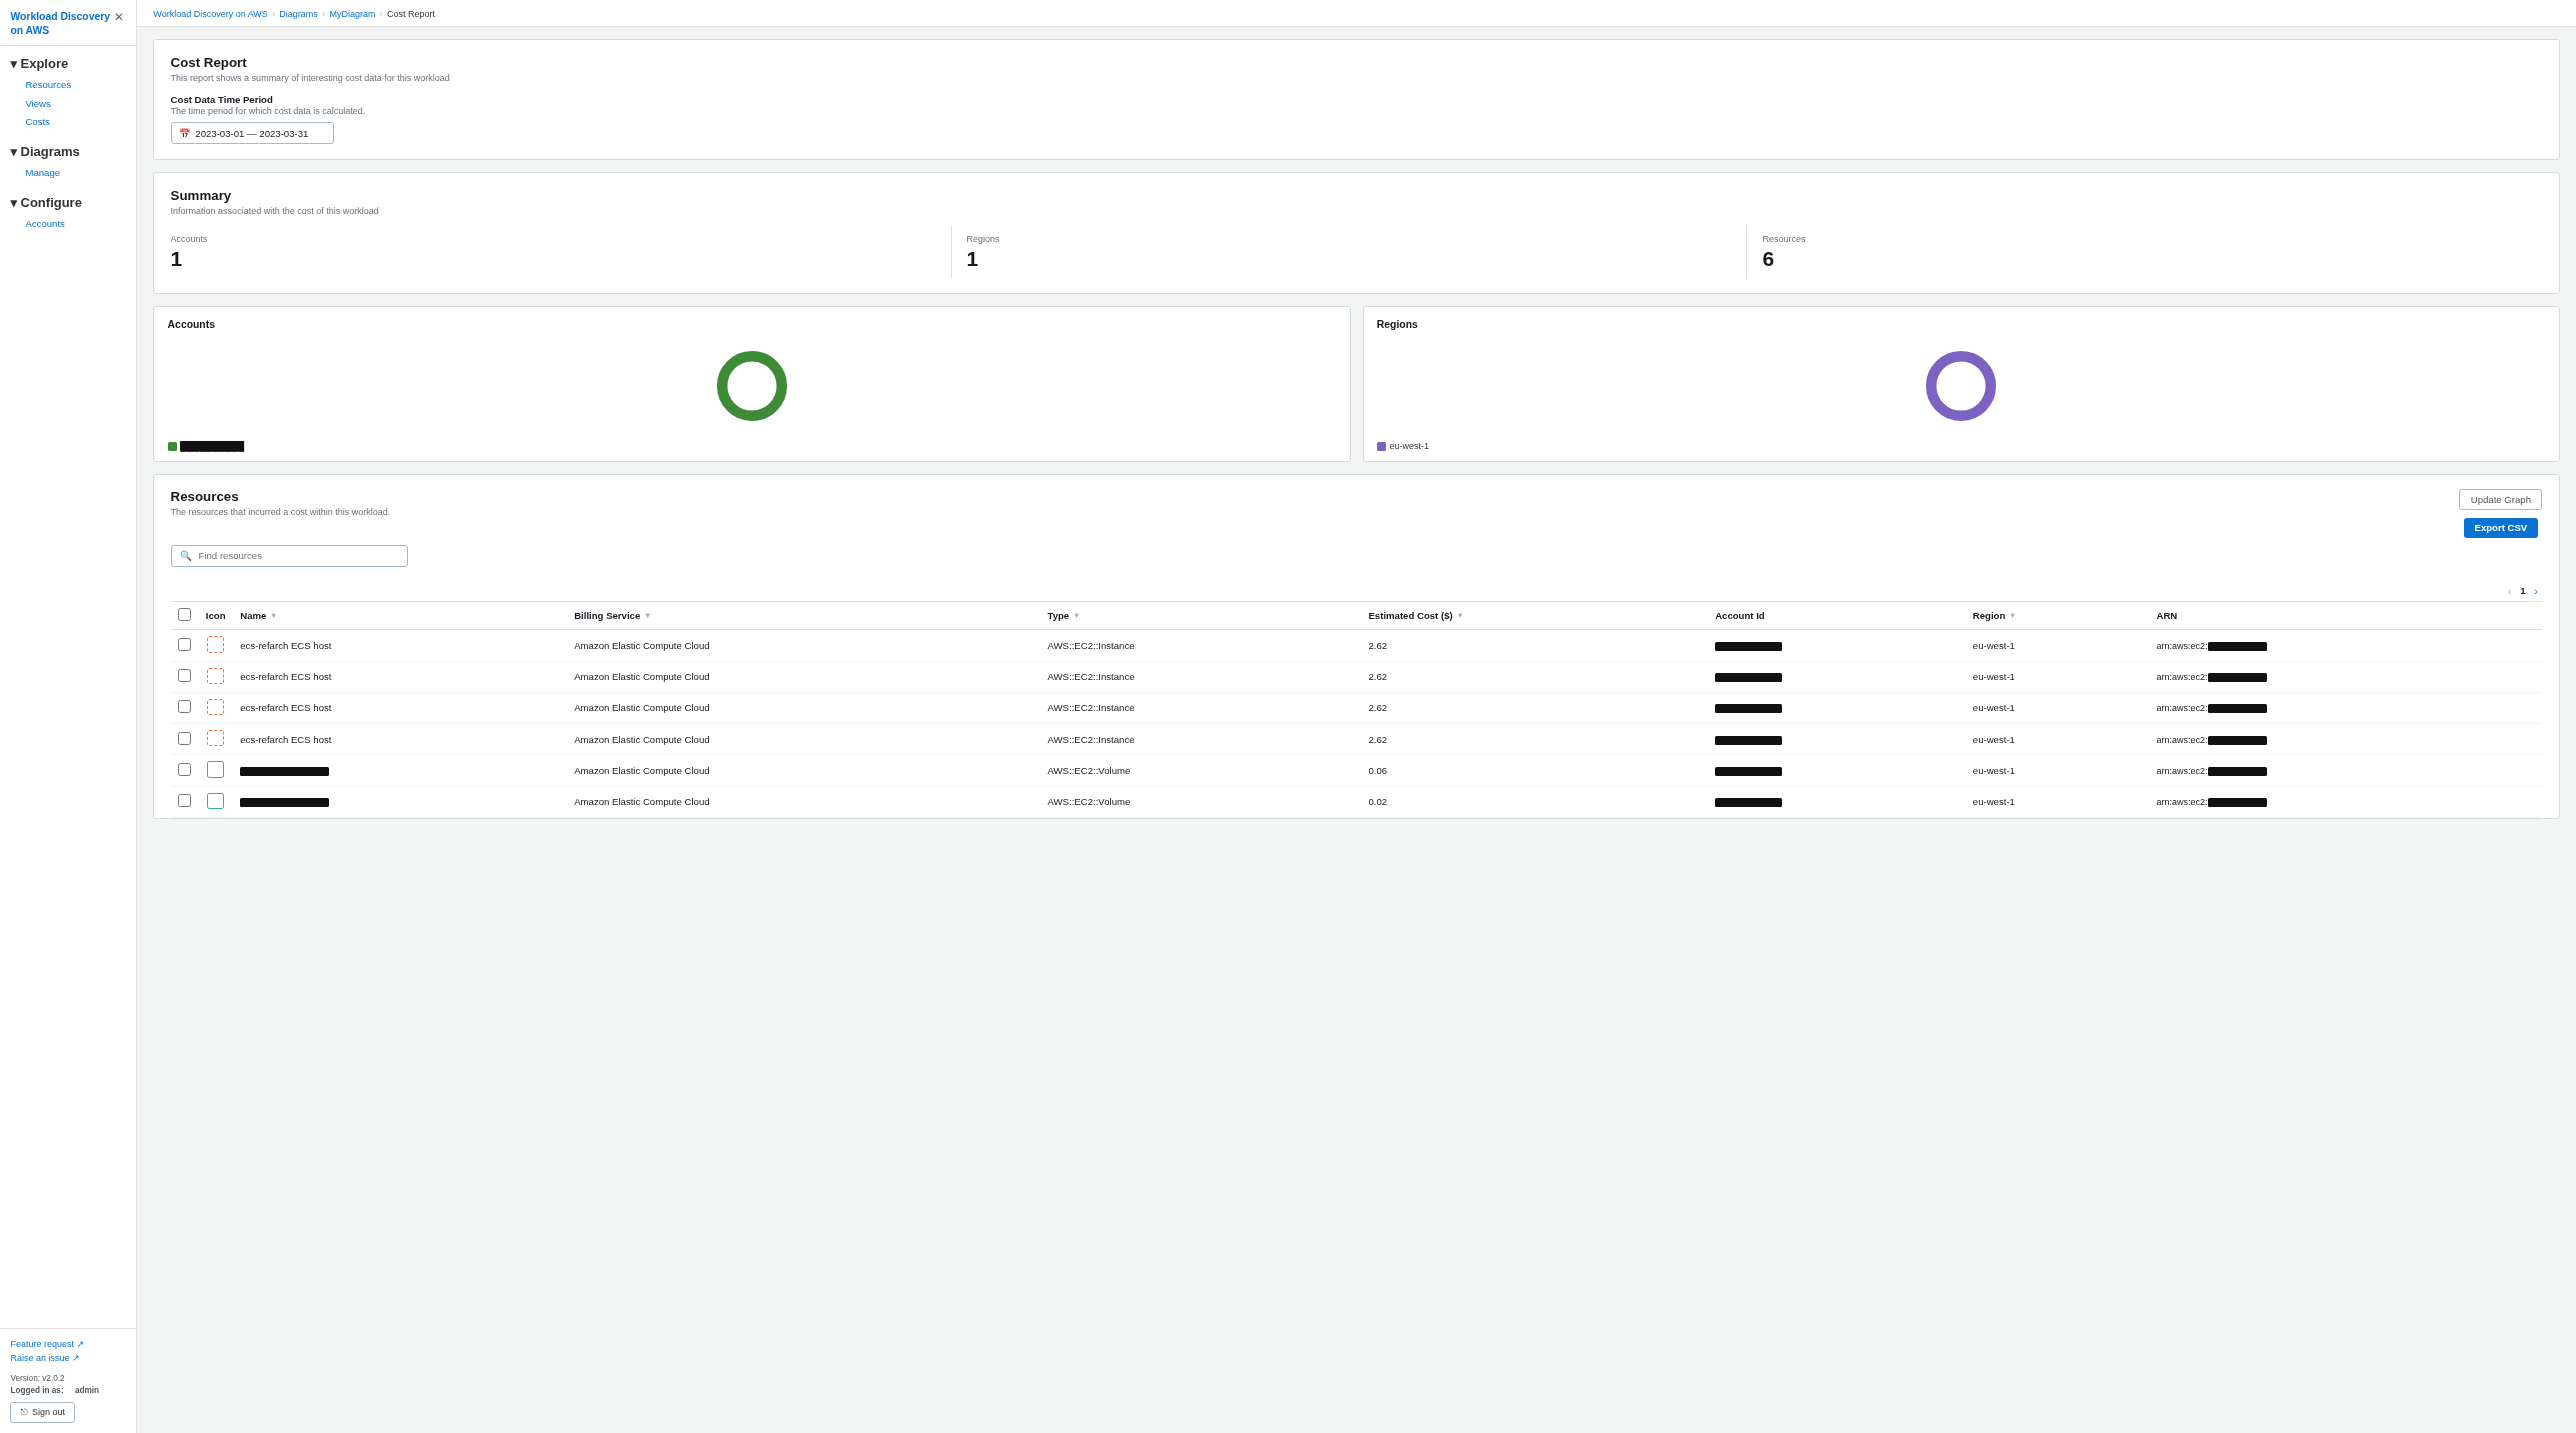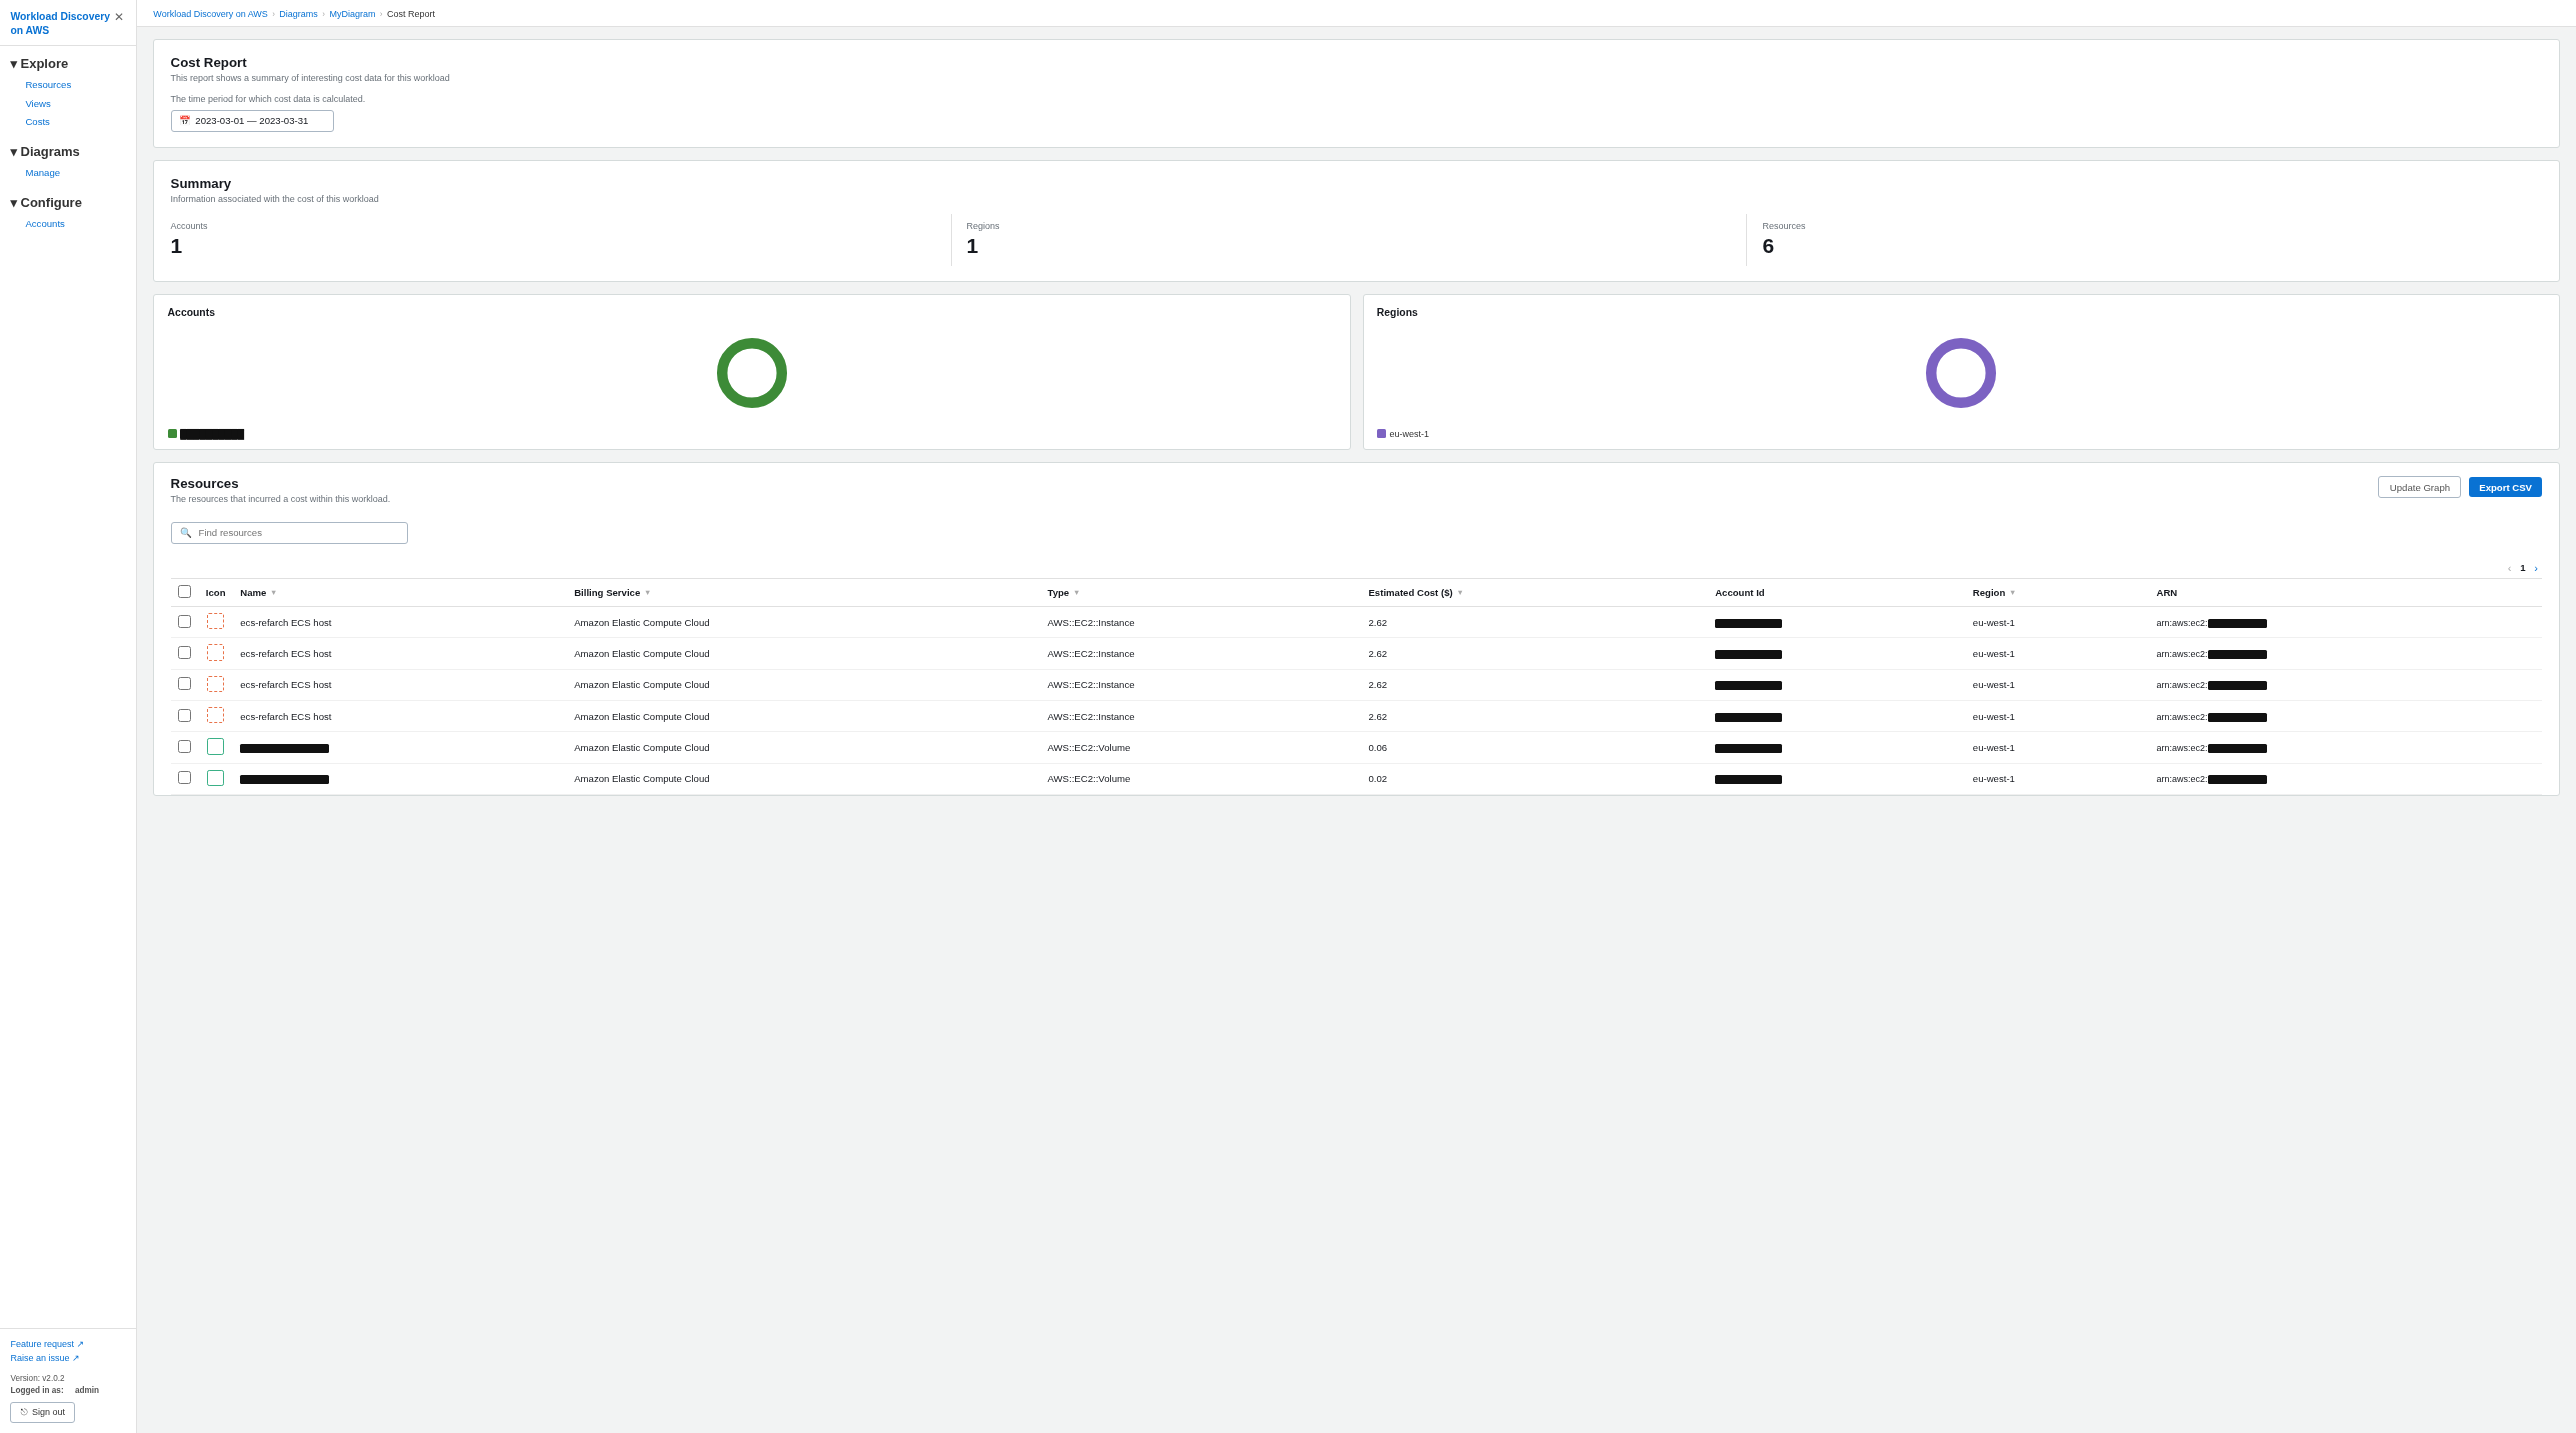--- a/index.html
+++ b/index.html
@@ -250,20 +250,21 @@
     .resources-header {
       display: flex;
       align-items: flex-start;
       justify-content: space-between;
       margin-bottom: 7.4px;
     }
     .resources-actions {
       display: flex;
       gap: 7.4px;
       align-items: center;
+      flex-direction: column;
     }
     .btn-update-graph {
       border: 0.7px solid #aab7c4;
       border-radius: 3px;
       padding: 4.4px 10.4px;
       background: #fff;
       font-size: 9.6px;
       color: #555;
       cursor: pointer;
     }
@@ -433,20 +434,21 @@
     <span class="breadcrumb-item">MyDiagram</span>
     <span class="breadcrumb-sep">›</span>
     <span class="breadcrumb-item">Cost Report</span>
   </div>
 
   <div class="content-area">
 
     <div class="card">
       <div class="card-title">Cost Report</div>
       <div class="card-subtitle">This report shows a summary of interesting cost data for this workload</div>
+      <div class="time-period-label">Cost Data Time Period</div>
       <div class="time-period-desc">The time period for which cost data is calculated.</div>
       <div class="date-range-input">
         <span class="calendar-icon">📅</span>
         <span>2023-03-01 — 2023-03-31</span>
       </div>
     </div>
 
     <div class="card">
       <div class="card-title">Summary</div>
       <div class="card-subtitle">Information associated with the cost of this workload</div>

